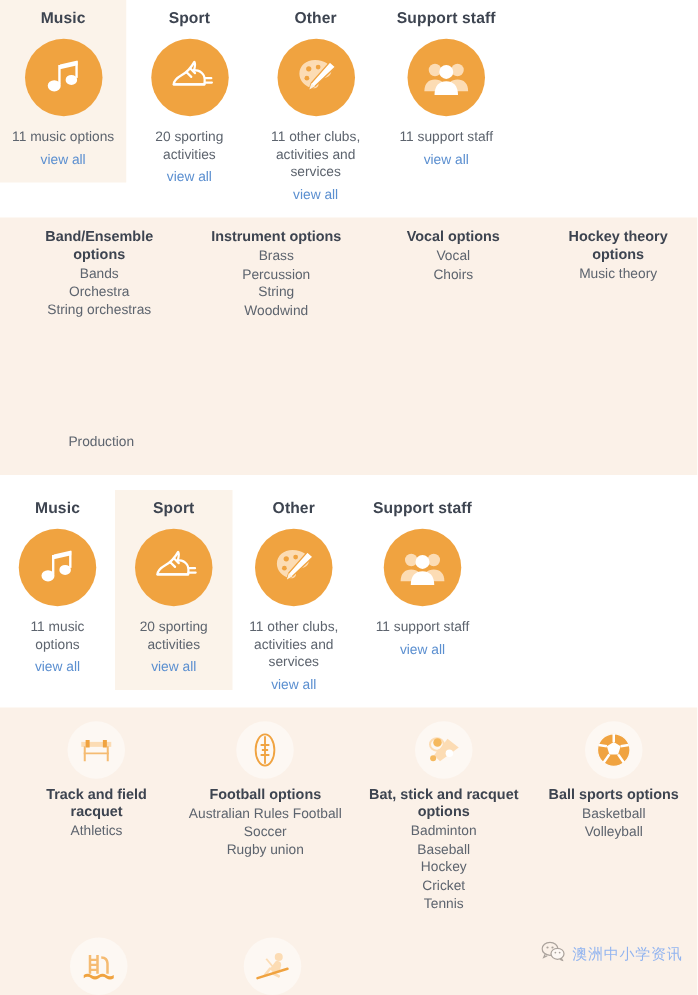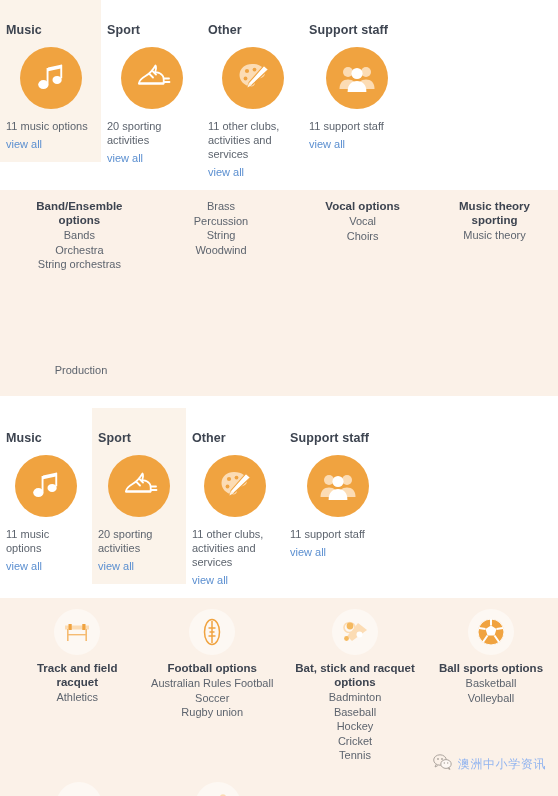--- a/index.html
+++ b/index.html
@@ -14,21 +14,22 @@
   }
 
   
   .card-strip {
     display: flex;
     align-items: flex-start;
     background: #ffffff;
   }
   .cat-card {
     width: 101px;
-    padding: 20px 6px 10px 6px;
+    padding: 4px 6px 10px 6px;
+    text-align: center;
     background: transparent;
   }
   .cat-card.selected { background: #fbf3ea; }
   .cat-title {
     font-size: 12.5px;
     font-weight: bold;
     color: #3d4450;
     margin: 3px 0 10px 0;
     letter-spacing: .1px;
   }
@@ -212,32 +213,33 @@
 
 <div class="options-panel" id="panel-music">
   <div class="opt-row opt-row1">
     <div class="opt-group">
       <div class="opt-head">Band/Ensemble options</div>
       <div class="opt-item">Bands</div>
       <div class="opt-item">Orchestra</div>
       <div class="opt-item">String orchestras</div>
     </div>
     <div class="opt-group">
+      <div class="opt-head">Instrument options</div>
       <div class="opt-item">Brass</div>
       <div class="opt-item">Percussion</div>
       <div class="opt-item">String</div>
       <div class="opt-item">Woodwind</div>
     </div>
     <div class="opt-group">
       <div class="opt-head">Vocal options</div>
       <div class="opt-item">Vocal</div>
       <div class="opt-item">Choirs</div>
     </div>
     <div class="opt-group">
-      <div class="opt-head">Music theory sporting</div>
+      <div class="opt-head">Hockey theory options</div>
       <div class="opt-item">Music theory</div>
     </div>
   </div>
   <div class="opt-row opt-row2">
     <div class="opt-group">
       <div class="opt-item">Production</div>
     </div>
   </div>
 </div>
 

